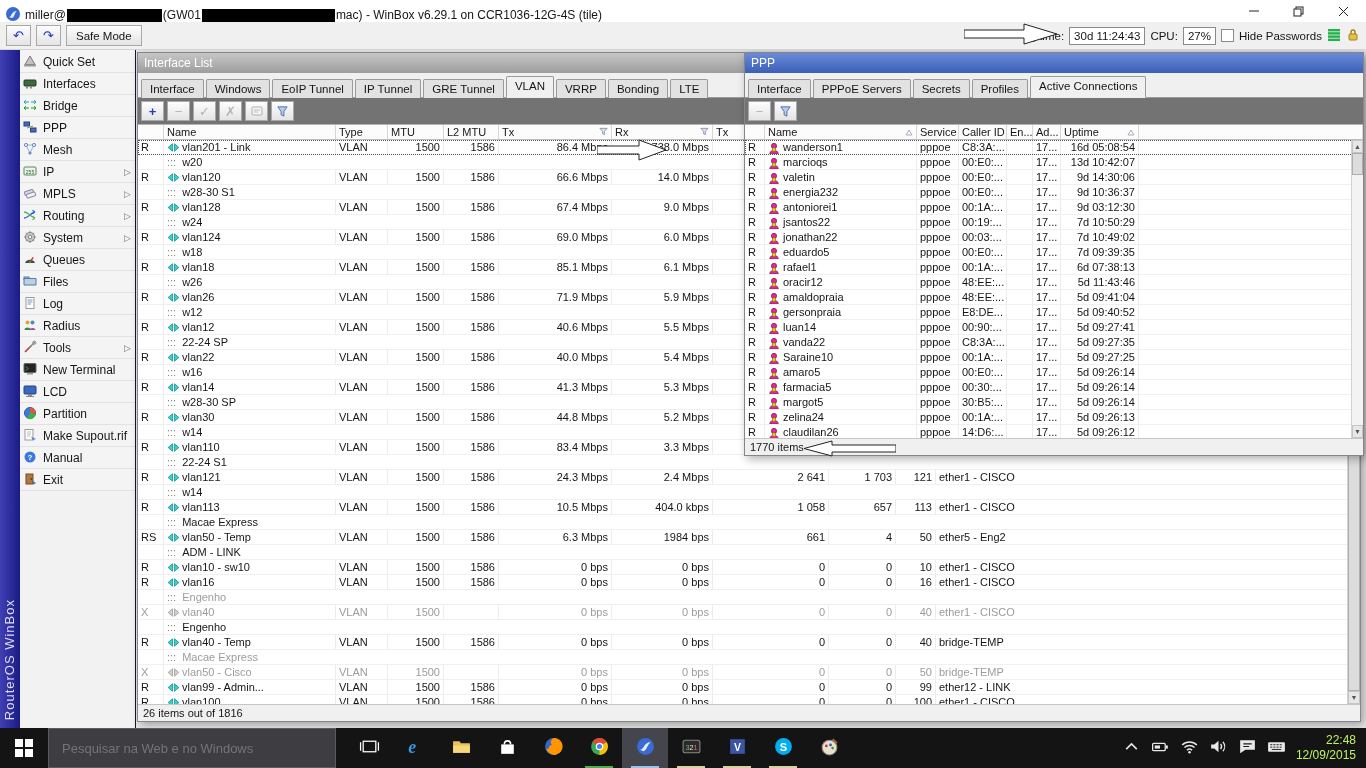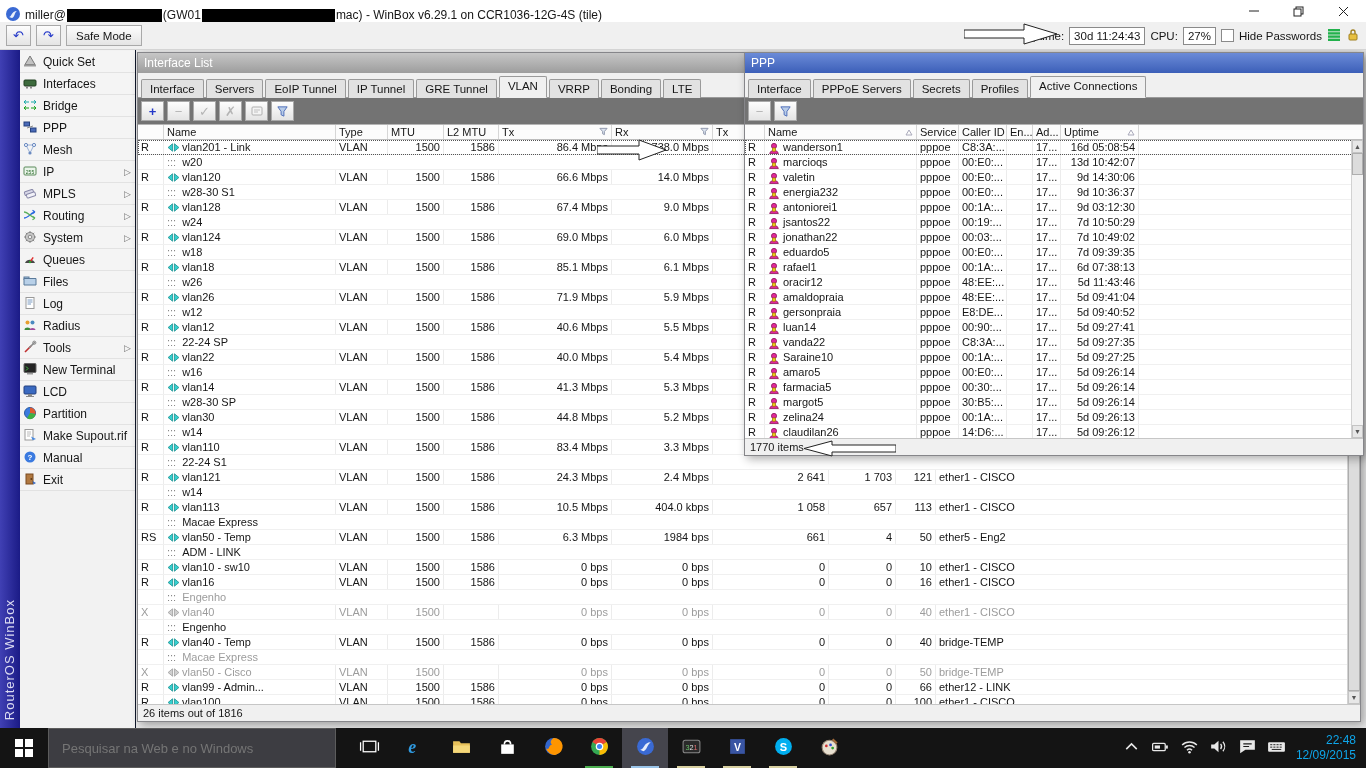--- a/index.html
+++ b/index.html
@@ -66,21 +66,21 @@
   .taskbar{position:absolute;left:0;right:0;bottom:0;height:40px;background:#141414;display:flex;align-items:stretch;z-index:70;}
   .tb-start{width:48px;display:flex;align-items:center;justify-content:center;}
   .tb-search{width:288px;background:#3d3d42;border:1px solid #5c5c5c;display:flex;align-items:center;}
   .tb-search input{background:transparent;border:none;outline:none;color:#c3c3c3;font-size:13px;padding-left:13px;width:100%;font-family:"Liberation Sans",sans-serif;}
   .tbapps{display:flex;margin-left:10px;}
   .tbi{width:46px;display:flex;align-items:center;justify-content:center;position:relative;}
   .tbi.activeapp{background:#45454d;}
   .tbi .ul{position:absolute;bottom:0;left:9px;right:9px;height:2px;}
   .tray{margin-left:auto;display:flex;align-items:center;}
   .tri{width:29px;display:flex;justify-content:center;align-items:center;}
-  .clock{color:#0ea5e9;font-size:12px;line-height:15px;text-align:right;padding:0 10px 0 5px;}
+  .clock{color:#bef264;font-size:12px;line-height:15px;text-align:right;padding:0 10px 0 5px;}
 </style>
 </head>
 <body>
 
 <div class="screen">
 
   <div class="titlebar">
     <span class="side-icon" style="width:16px;height:16px;margin-right:4px">
         <svg width="16" height="16" viewBox="0 0 16 16">
           <circle cx="8" cy="8" r="7" fill="#3a6ad4"></circle>
@@ -341,21 +341,21 @@
           <span class="side-label">Exit</span>
         </div>
       </div>
 
     <div class="window" id="ifaceWin" style="left:137px;top:2px;width:1224px;height:670px;z-index:10">
       <div class="wtitle inactive">
           <span>Interface List</span>
         </div>
       <div class="tabs" id="ifaceTabs">
           <div class="tab">Interface</div>
-          <div class="tab">Servers</div>
+          <div class="tab">Windows</div>
           <div class="tab">EoIP Tunnel</div>
           <div class="tab">IP Tunnel</div>
           <div class="tab">GRE Tunnel</div>
           <div class="tab active">VLAN</div>
           <div class="tab">VRRP</div>
           <div class="tab">Bonding</div>
           <div class="tab">LTE</div>
         </div>
       <div class="wtools">
         <div class="tbtn blue">+</div>
@@ -1349,21 +1349,21 @@
               <div class="c num">
                 <span>0 bps</span>
               </div>
               <div class="c num">
                 <span>0</span>
               </div>
               <div class="c num">
                 <span>0</span>
               </div>
               <div class="c num">
-                <span>66</span>
+                <span>99</span>
               </div>
               <div class="c ">
                 <span>ether12 - LINK</span>
               </div>
             </div>
             <div class="row igrid">
               <div class="c ">
                 <span>R</span>
               </div>
               <div class="c ">

